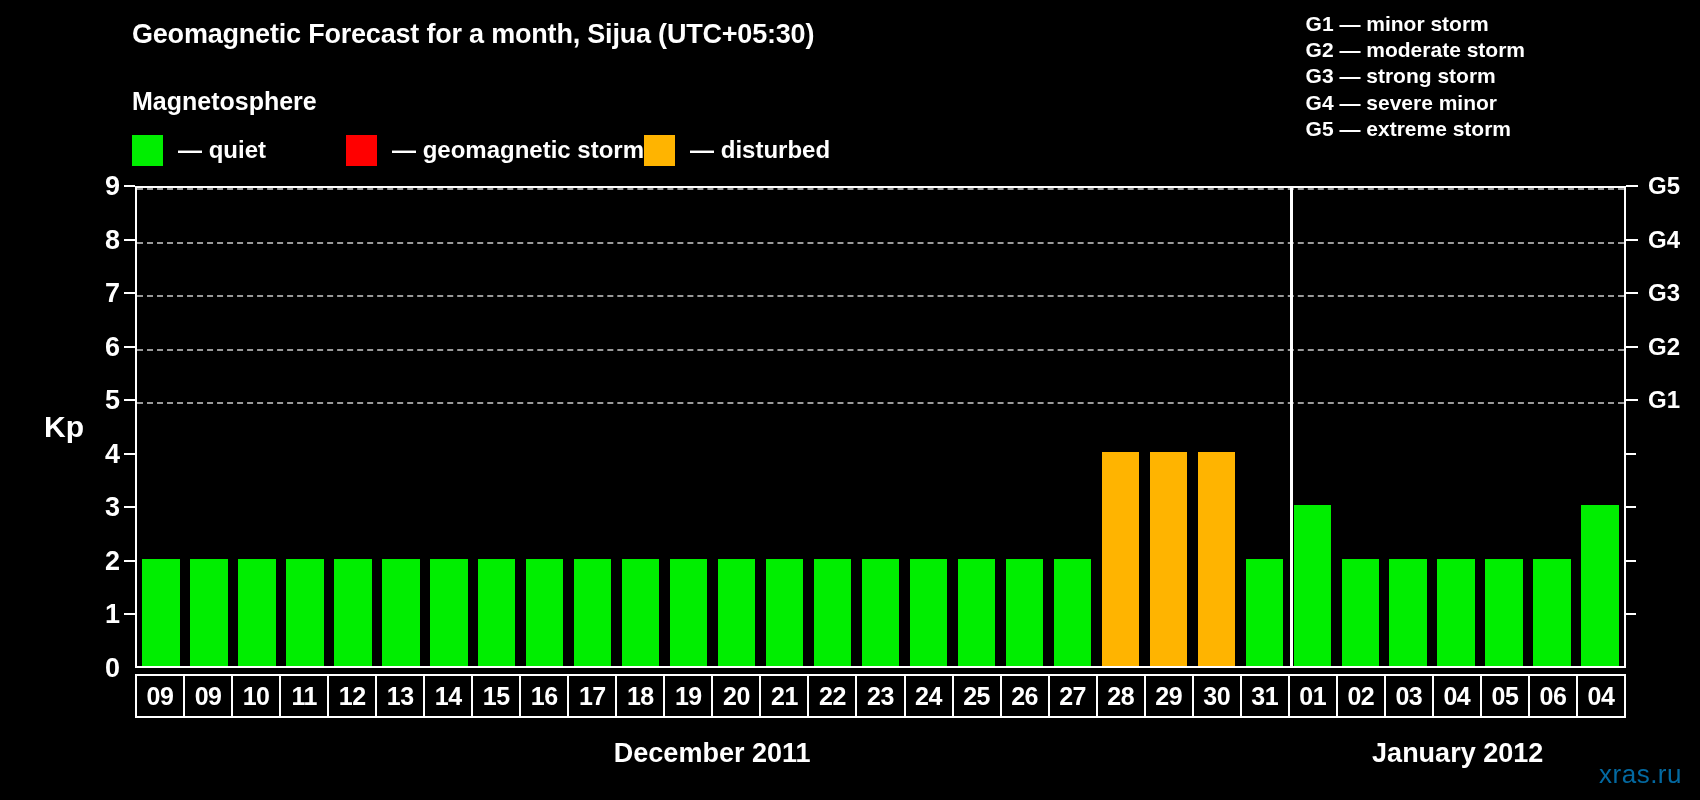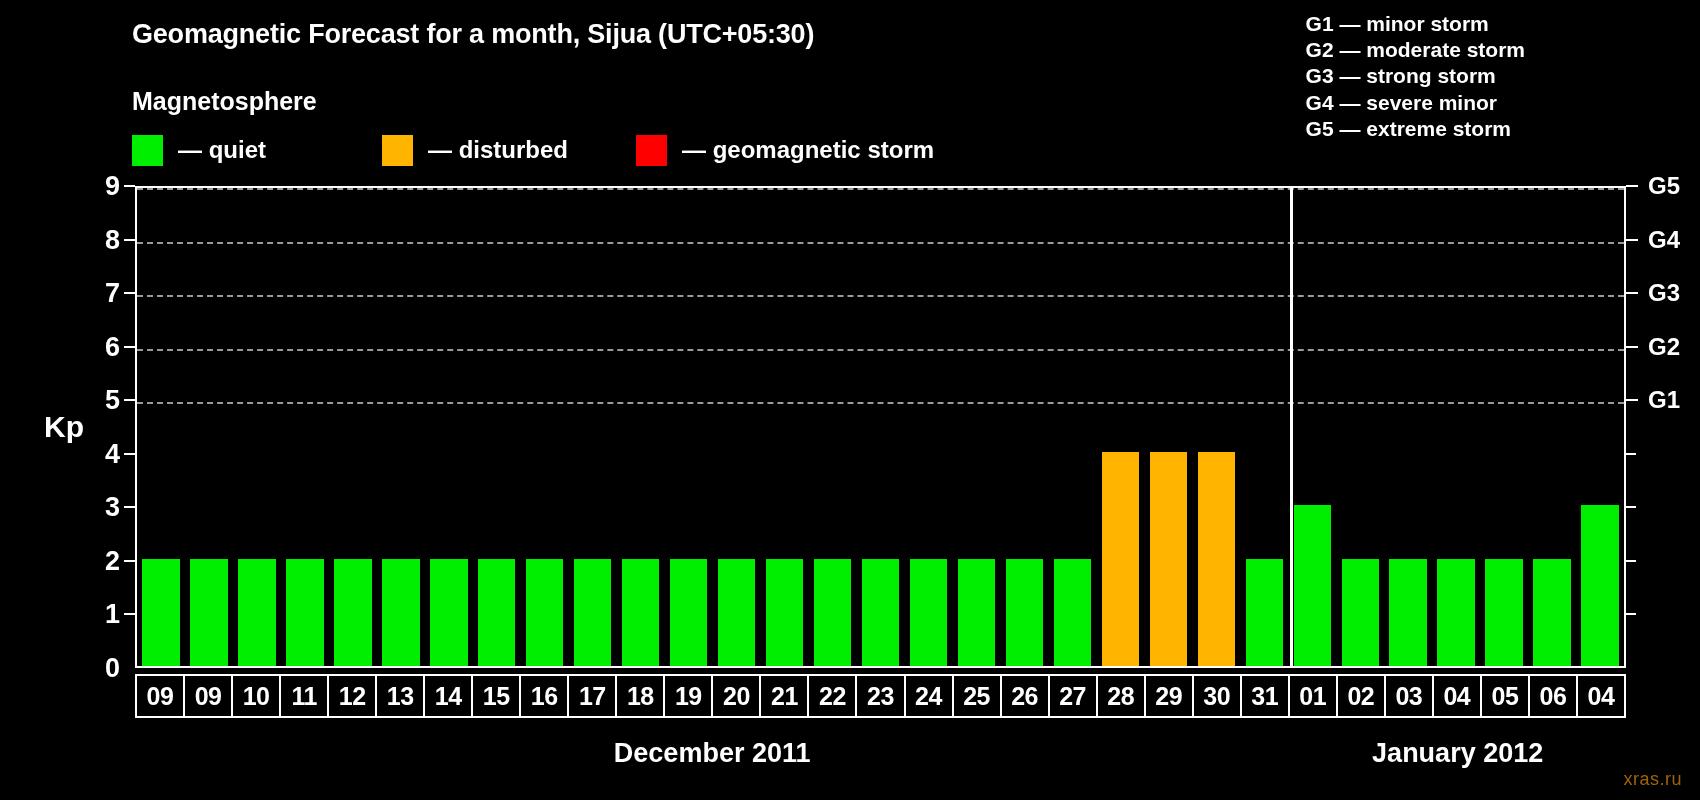--- a/index.html
+++ b/index.html
@@ -52,21 +52,21 @@
     height: 34px;
     display: flex;
     align-items: center;
     white-space: nowrap;
   }
   .legend-item {
     display: flex;
     align-items: center;
     white-space: nowrap;
   }
-  .legend-item.pad1 { margin-right: 116px; }
+  .legend-item.pad1 { margin-right: 80px; }
   .legend-item.pad2 { margin-right: 68px; }
   .swatch {
     width: 31px;
     height: 31px;
     display: inline-block;
     flex: 0 0 auto;
   }
   .legend-label {
     font-size: 24px;
     font-weight: bold;
@@ -217,47 +217,47 @@
     font-weight: bold;
     white-space: nowrap;
     transform: translateX(-50%);
   }
 
   
   .watermark {
     position: absolute;
     right: 18px;
     bottom: 10px;
-    font-size: 18px;
-    color: #a16207;
+    font-size: 26px;
+    color: #0369a1;
     font-weight: normal;
     letter-spacing: 0.5px;
   }
 </style>
 </head>
 <body>
 
 <div id="root">
 
   <div class="title">Geomagnetic Forecast for a month, Sijua (UTC+05:30)</div>
 
   <div class="ms-heading">Magnetosphere</div>
 
   <div class="legend-row">
     <div class="legend-item pad1">
       <span class="swatch" id="sw0" style="background: rgb(0, 238, 0);"></span>
       <span class="legend-label">— quiet</span>
     </div>
+    <div class="legend-item">
+      <span class="swatch" id="sw2" style="background: rgb(255, 0, 0);"></span>
+      <span class="legend-label">— geomagnetic storm</span>
+    </div>
     <div class="legend-item pad2">
       <span class="swatch" id="sw1" style="background: rgb(255, 180, 0);"></span>
       <span class="legend-label">— disturbed</span>
-    </div>
-    <div class="legend-item">
-      <span class="swatch" id="sw2" style="background: rgb(255, 0, 0);"></span>
-      <span class="legend-label">— geomagnetic storm</span>
     </div>
   </div>
 
   <div class="g-legend">
     <div class="g-line">G1 — minor storm</div>
     <div class="g-line">G2 — moderate storm</div>
     <div class="g-line">G3 — strong storm</div>
     <div class="g-line">G4 — severe minor</div>
     <div class="g-line">G5 — extreme storm</div>
   </div>

